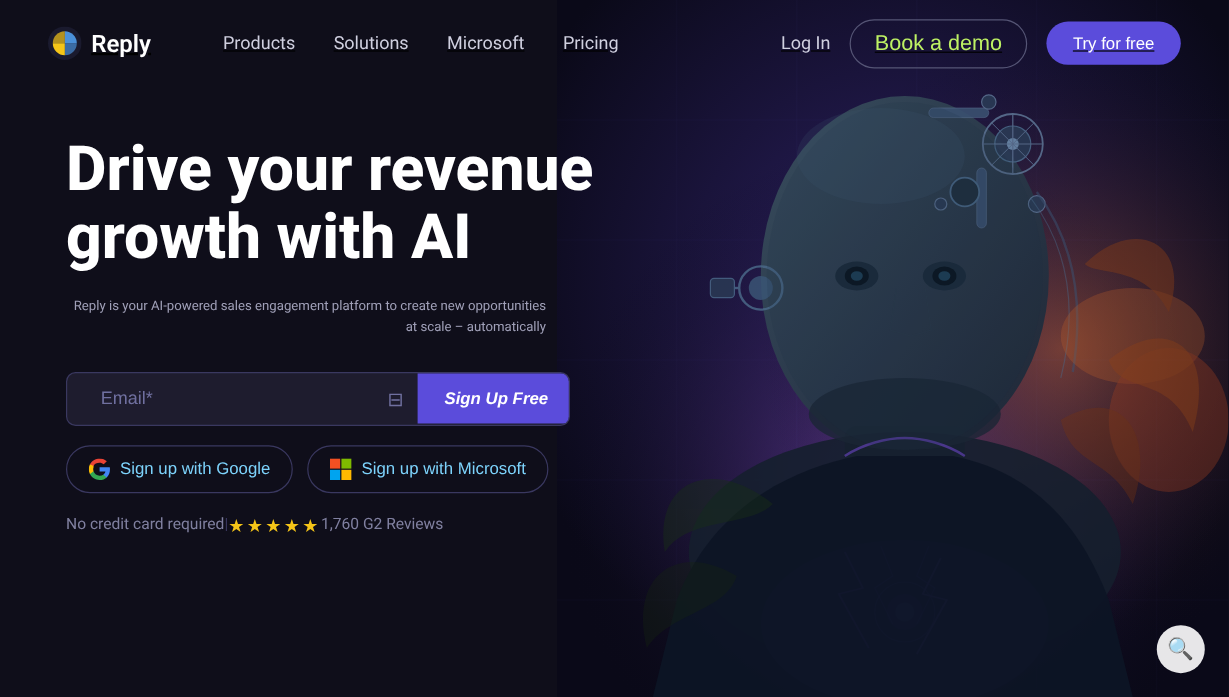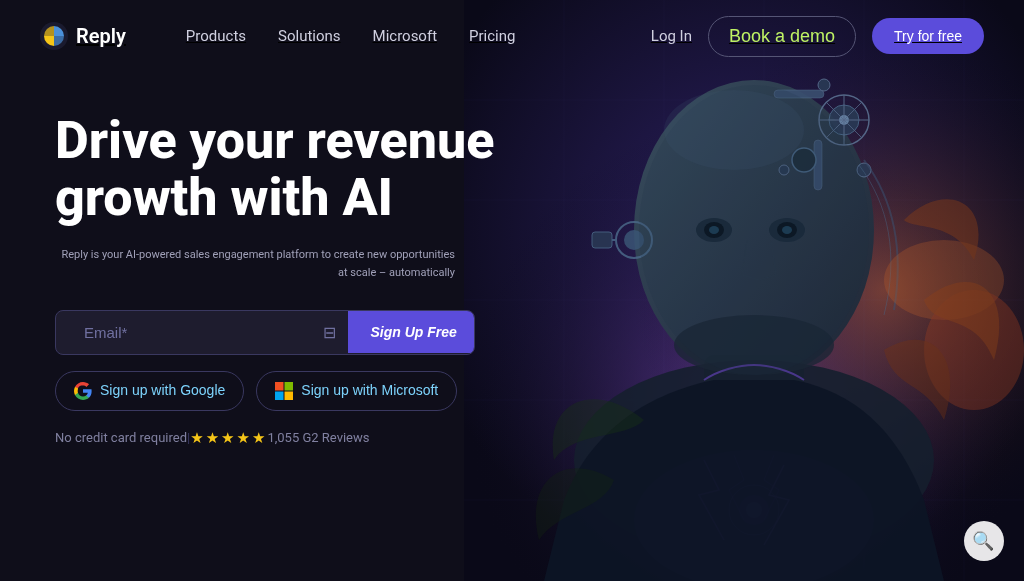--- a/index.html
+++ b/index.html
@@ -449,21 +449,21 @@
           <rect x="9.5" y="9.5" width="8.5" height="8.5" fill="#FFB900"></rect>
         </svg>
         <span>Sign up with Microsoft</span>
       </button>
     </div>
 
     <div class="social-proof">
       <span>No credit card required</span>
       <span class="divider-line">|</span>
       <span class="stars">★★★★★</span>
-      <span>1,055 G2 Reviews</span>
+      <span>1,760 G2 Reviews</span>
     </div>
   </div>
 
   <button class="magnifier-btn">
     <span>🔍</span>
   </button>
 
 </div>
 
 </body></html>

